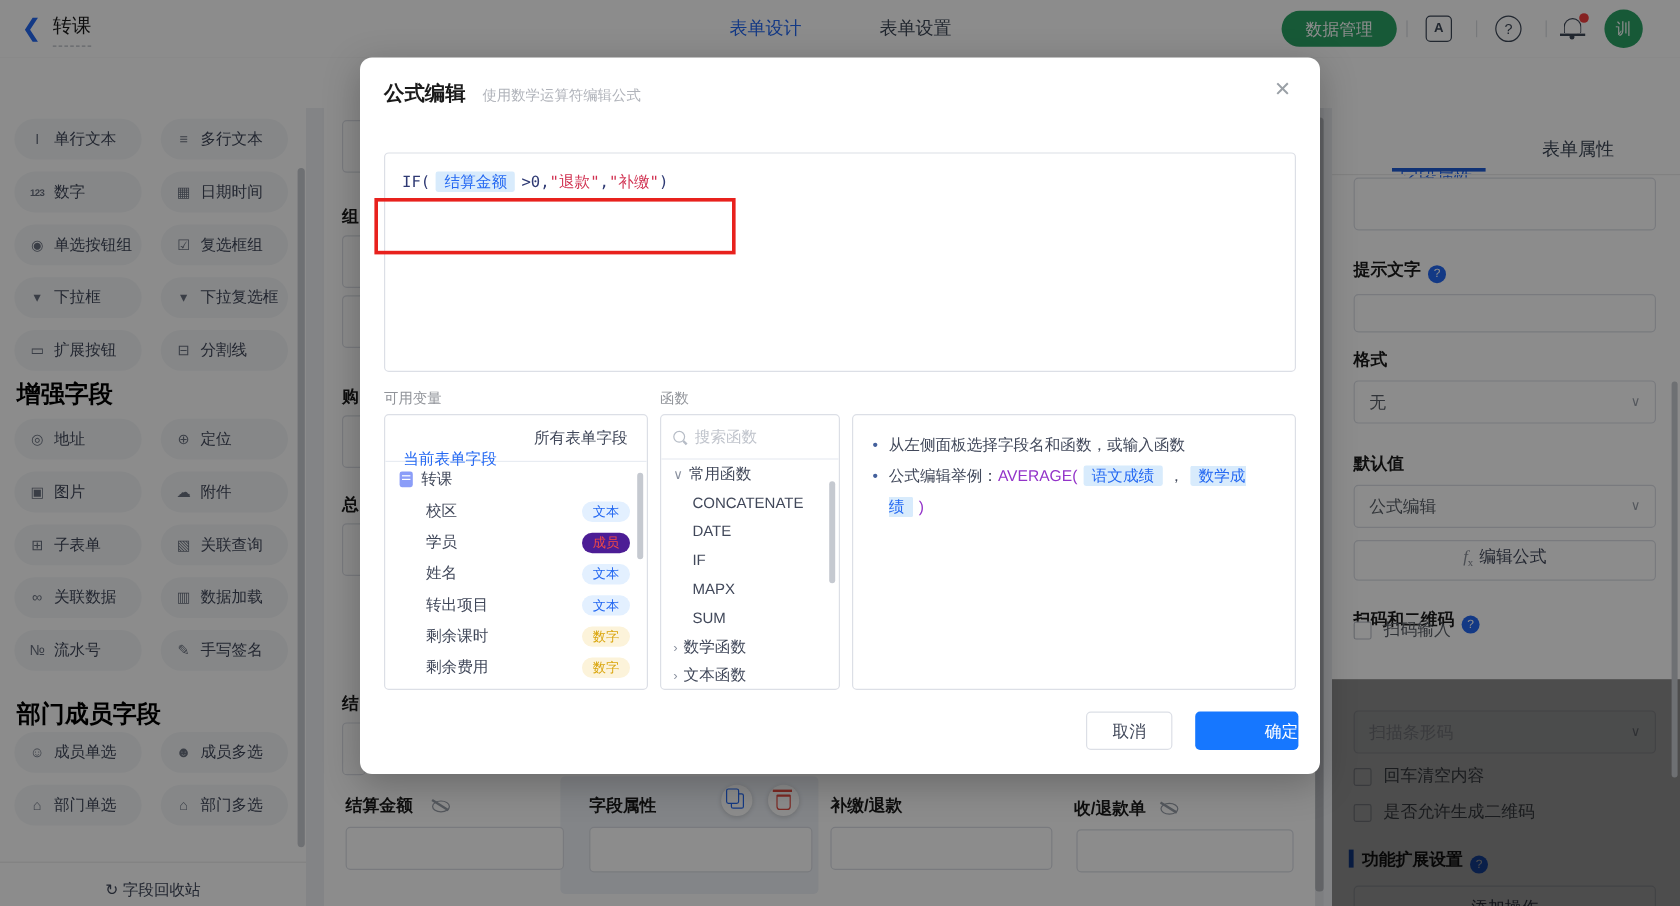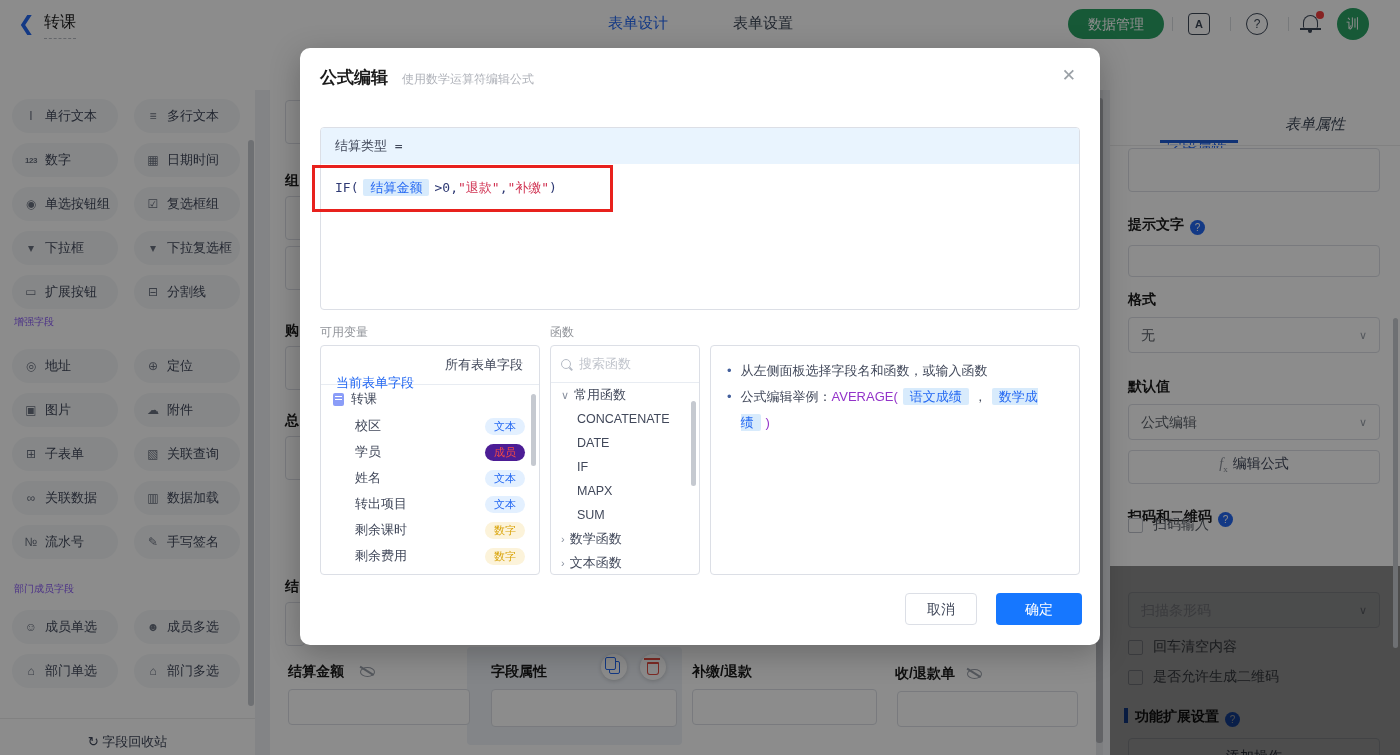--- a/index.html
+++ b/index.html
@@ -28,21 +28,21 @@
   .toollink .tl-ic{display:inline-block;margin-right:5px;font-size:12px;}
   .btn-preview{left:1176px;top:60px;width:68px;height:30px;line-height:28px;text-align:center;border:1px solid #2468f2;color:#2468f2;border-radius:15px;font-size:14px;background:#fff;box-sizing:border-box;}
   .btn-save{left:1256px;top:60px;width:64px;height:30px;line-height:30px;text-align:center;background:#2160e0;color:#fff;border-radius:15px;font-size:14px;}
   .btn-share{left:1332px;top:60px;width:30px;height:30px;border:1px solid #2468f2;border-radius:50%;color:#2468f2;text-align:center;line-height:28px;font-size:14px;font-weight:bold;box-sizing:border-box;background:#fff;}
   
   .lsb{left:0;top:90px;width:255px;height:665px;background:#fff;z-index:1;}
   .pillgrid{position:absolute;left:12px;width:232px;display:grid;grid-template-columns:106px 106px;column-gap:16px;row-gap:10px;}
   .pill{height:34px;border-radius:17px;background:#f4f6f8;display:flex;align-items:center;padding-left:11px;box-sizing:border-box;gap:6px;font-size:13px;color:#41485a;cursor:pointer;}
   .pill .pic{width:16px;text-align:center;color:#6b7280;font-size:12px;flex:none;}
   .pill .pic.small{font-size:8px;font-weight:bold;letter-spacing:-0.5px;}
-  .sechead{position:absolute;left:14px;font-size:10px;font-weight:normal;color:#8b5cf6;}
+  .sechead{position:absolute;left:14px;font-size:20px;font-weight:bold;color:#000000;}
   .lsb-div{position:absolute;left:0;width:255px;height:1px;background:#ececec;}
   .recycle{position:absolute;left:0;width:255px;text-align:center;font-size:13px;color:#41485a;}
   .lsb-scroll{left:248px;top:140px;width:6px;height:566px;background:#c9ccd2;border-radius:3px;z-index:2;}
   
   .canvas{left:255px;top:90px;width:848px;height:665px;background:#eef0f4;z-index:1;}
   .canvascard{position:absolute;left:15px;top:0;width:826px;height:665px;background:#fff;}
   .pbox{position:absolute;border:1px solid #dcdfe6;border-radius:4px;background:#fff;}
   .plabel{position:absolute;font-size:14px;font-weight:bold;color:#1a1a1a;}
   .canvas-scroll{left:1096px;top:90px;width:7px;height:665px;background:#e3e5e9;z-index:2;}
   .canvas-thumb{position:absolute;left:0;top:8px;width:7px;height:645px;background:#b2b5bb;border-radius:3px;}
@@ -109,21 +109,21 @@
   .mag{width:8px;height:8px;border:1.5px solid #b6bcc6;border-radius:50%;position:relative;flex:none;}
   .mag:after{content:"";position:absolute;left:7px;top:8px;width:4px;height:1.5px;background:#b6bcc6;transform:rotate(45deg);}
   .ph{font-size:13px;color:#c0c4cc;}
   .frow{height:24px;line-height:24px;font-size:13px;color:#41485a;padding-left:10px;}
   .frow .chev{color:#8a919f;font-size:11px;margin-right:5px;}
   .fitem{height:24px;line-height:24px;font-size:12.5px;color:#41485a;padding-left:26px;}
   .helprow{font-size:13px;color:#41485a;line-height:26px;display:flex;gap:9px;}
   .helprow .dot{color:#44609c;font-size:13px;}
   .ffunc{color:#9333c9;}
   .m-cancel{position:absolute;left:605px;top:545px;width:72px;height:32px;line-height:30px;text-align:center;border:1px solid #dcdfe6;border-radius:4px;font-size:14px;color:#41485a;box-sizing:border-box;cursor:pointer;background:#fff;}
-  .m-ok{position:absolute;left:696px;top:545px;width:86px;height:32px;line-height:32px;text-align:center;background:#1677ff;border-radius:4px;font-size:14px;color:#fff;cursor:pointer;}
+  .m-ok{position:absolute;left:696px;top:545px;width:86px;height:32px;line-height:32px;text-align:right;background:#1677ff;border-radius:4px;font-size:14px;color:#fff;cursor:pointer;}
 </style>
 </head>
 <body>
 
 <div class="stage">
 
   <div class="abs topbar">
     <div class="abs back">❮</div>
     <div class="abs apptitle">转课</div>
     <div class="abs toptab active" style="left:608px;">表单设计</div>
@@ -298,21 +298,21 @@
     <div class="flabel" style="left:640px;top:575px;">收/退款单</div>
     <div class="eyeoff" style="left:712px;top:579px;"></div>
     <div class="finput" style="left:642px;top:601px;width:181px;"></div>
   </div>
   <div class="abs canvas-scroll">
       <div class="canvas-thumb"></div>
     </div>
 
   <div class="abs rpanel">
     <div class="rtab active" style="left:57px;margin-top:24px;">字段属性</div>
-    <div class="rtab idle" style="left:175px;font-style:italic;">表单属性</div>
+    <div class="rtab idle" style="left:175px;">表单属性</div>
     <div class="rtab-underline"></div>
     <div class="rtab-divider"></div>
     <div class="rp-input" style="top:58px;height:44px;"></div>
     <div class="rp-label" style="top:126px;"><span>提示文字</span><span class="qmark">?</span></div>
     <div class="rp-input" style="top:155px;height:32px;"></div>
     <div class="rp-label" style="top:201px;">格式</div>
     <div class="rp-select" style="top:227px;"><span>无</span><span class="chev">∨</span></div>
     <div class="rp-label" style="top:288px;">默认值</div>
     <div class="rp-select" style="top:314px;"><span>公式编辑</span><span class="chev">∨</span></div>
     <div class="rp-btn" style="top:360px;"><span class="fx">f<sub>x</sub></span><span>编辑公式</span></div>
@@ -337,21 +337,20 @@
   <div class="abs rp-scroll"></div>
 
   <div class="abs dim"></div>
 
   <div class="abs modal">
     <div class="m-title">公式编辑</div>
     <div class="m-sub">使用数学运算符编辑公式</div>
     <div class="m-close">✕</div>
 
     <div class="fbox">
-      <div class="fbox-head">结算类型 =</div>
       <div class="fbox-body">
         <span class="fkw">IF(</span><span class="fchip">结算金额</span><span class="fkw">&gt;0,</span><span class="fstr">"退款"</span><span class="fkw">,</span><span class="fstr">"补缴"</span><span class="fkw">)</span>
       </div>
     </div>
 
     <div class="panel-label" style="left:20px;top:276px;">可用变量</div>
     <div class="panel-label" style="left:250px;top:276px;">函数</div>
 
     <div class="mpanel" style="left:20px;width:220px;">
       <div class="vtabs">

